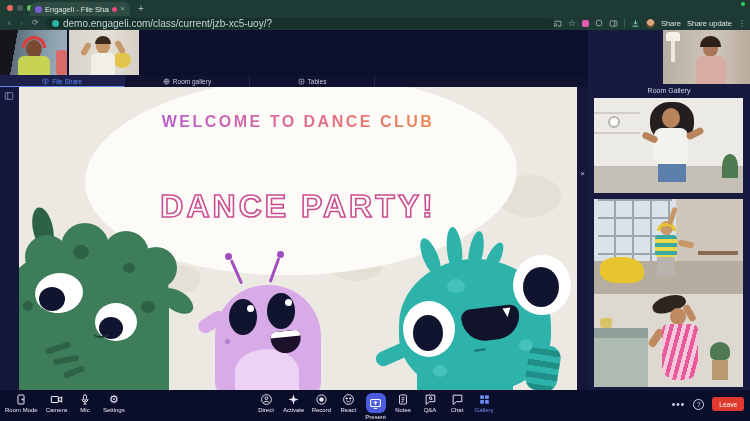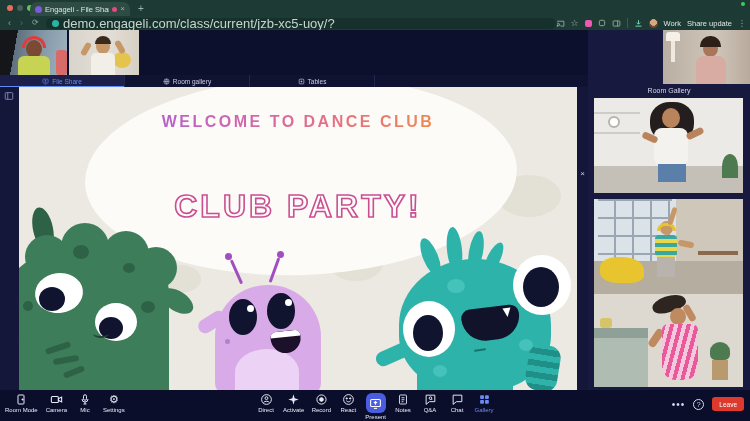--- a/index.html
+++ b/index.html
@@ -17,21 +17,21 @@
   .btab .t { font-size:7.5px; color:#dce6e2; white-space:nowrap; overflow:hidden; flex:1; }
   .tab-dot { width:5px; height:5px; border-radius:50%; background:#e8487a; flex:0 0 auto; }
   .tab-x { font-size:8px; color:#9fb3ad; line-height:1; }
   .newtab { position:absolute; left:138px; top:3px; color:#9fb3ad; font-size:10px; }
   .cam-dot { position:absolute; right:5px; top:2px; width:4px; height:4px; border-radius:50%; background:#35d05a; }
   .urlrow { position:absolute; top:16px; left:0; width:100%; height:14px; }
   .navic { position:absolute; top:2px; font-size:9px; color:#8fa69f; }
   .omni { position:absolute; left:46px; top:1.5px; width:510px; height:11.5px; background:#16312b;
           border-radius:6px; display:flex; align-items:center; padding:0 6px; gap:4px; }
   .omni .fav { width:7px; height:7px; border-radius:50%; background:#2bb5a0; flex:0 0 auto; }
-  .omni .url { font-size:13px; color:#c6d4cf; white-space:nowrap; }
+  .omni .url { font-size:10px; color:#c6d4cf; white-space:nowrap; }
   .chrome-right { position:absolute; right:4px; top:0; height:14px; display:flex; align-items:center; gap:6px; }
   .cr-ic { color:#a9bcb6; display:flex; align-items:center; }
   .ext-pink { width:7px; height:7px; border-radius:2px; background:#e85bb0; }
   .divider { width:1px; height:10px; background:#3a5a52; }
   .avatar { width:9px; height:9px; border-radius:50%;
             background:radial-gradient(circle at 50% 38%, #d8a97e 0 45%, #6a4a35 46%); }
   .cr-txt { font-size:7.5px; color:#dce6e2; white-space:nowrap; }
   .kebab { font-size:8px; color:#a9bcb6; }
 
   
@@ -187,21 +187,21 @@
               <path d="M15 5v14"></path>
             </svg>
         </span>
         <span class="divider"></span>
         <span class="cr-ic" style="color:#7ee0c8">
           <svg width="9" height="9" viewBox="0 0 24 24" fill="none" stroke="currentColor" stroke-width="2.4">
               <path d="M12 3v10M7.5 9.5L12 14l4.5-4.5M4 19h16"></path>
             </svg>
         </span>
         <span class="avatar"></span>
-        <span class="cr-txt">Work</span>
+        <span class="cr-txt">Share</span>
         <span class="cr-txt">Share update</span>
         <span class="kebab">⋮</span>
       </div>
     </div>
   </div>
 
   <div class="app">
 
     <div class="vrow">
       <div class="thumb" style="left:0;width:67px">
@@ -256,21 +256,21 @@
           <path d="M9 4v16"></path>
         </svg>
     </div>
 
     <div class="slide">
       <div class="blob-g" style="left:478px;top:88px;width:64px;height:42px"></div>
       <div class="blob-g" style="left:310px;top:158px;width:54px;height:36px"></div>
       <div class="blob-g" style="left:140px;top:178px;width:42px;height:28px"></div>
       <div class="blob-w"></div>
       <div class="sl-title">WELCOME TO DANCE CLUB</div>
-      <div class="sl-sub sub2">CLUB PARTY!</div>
+      <div class="sl-sub sub2">DANCE PARTY!</div>
 
       <div>
         <div class="m gm-ear" style="left:14px;top:120px;width:20px;height:44px;transform:rotate(-12deg)"></div>
         <div class="m gm-bump" style="left:6px;top:148px;width:44px;height:44px"></div>
         <div class="m gm-bump" style="left:42px;top:136px;width:48px;height:48px"></div>
         <div class="m gm-bump" style="left:84px;top:144px;width:46px;height:46px"></div>
         <div class="m gm-bump" style="left:116px;top:160px;width:42px;height:42px"></div>
         <div class="m gm-body2"></div>
         <div class="m gm-earR"></div>
         <div class="m gm-body"></div>

